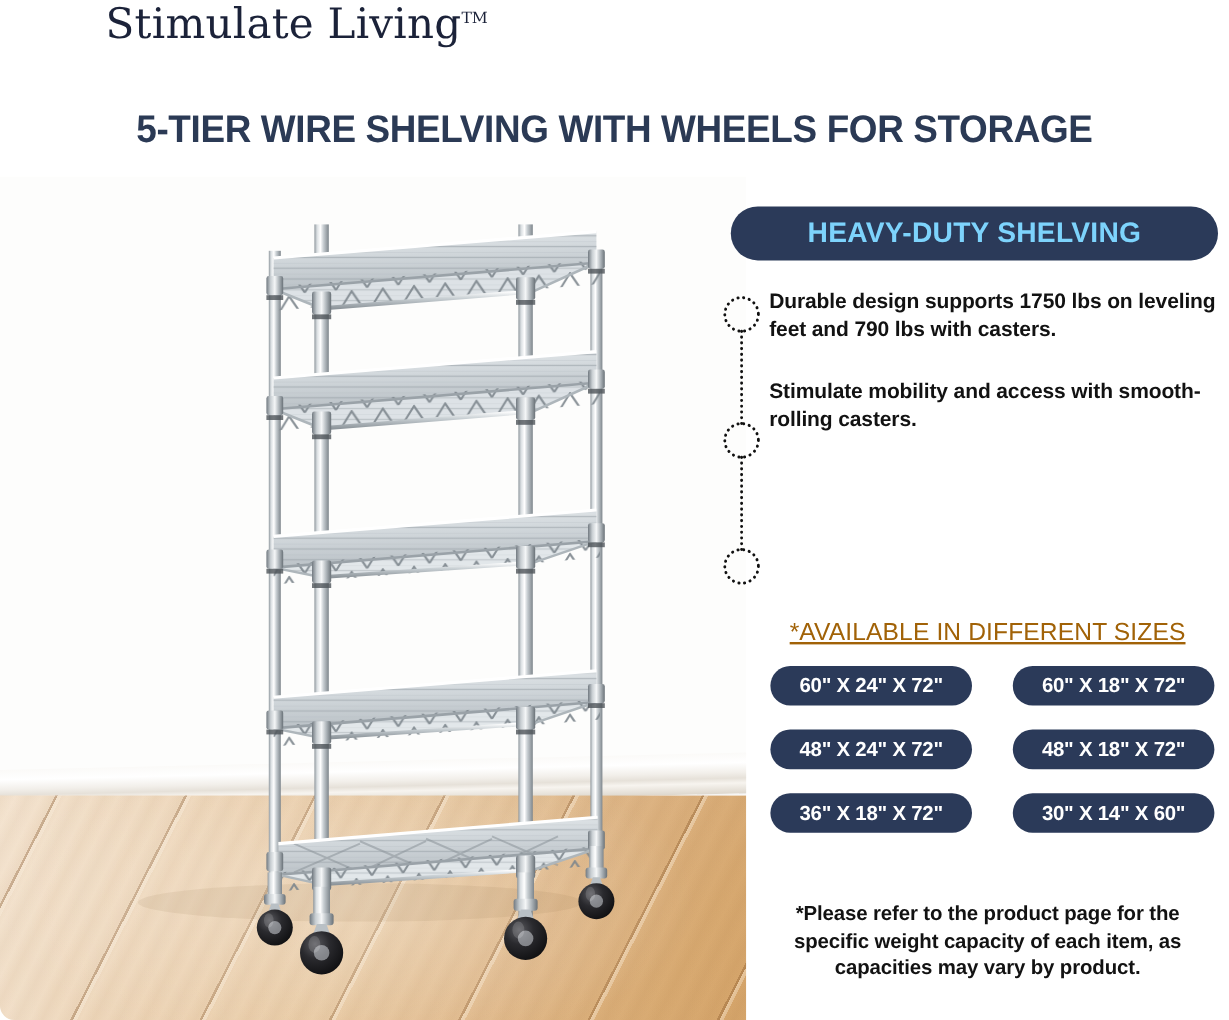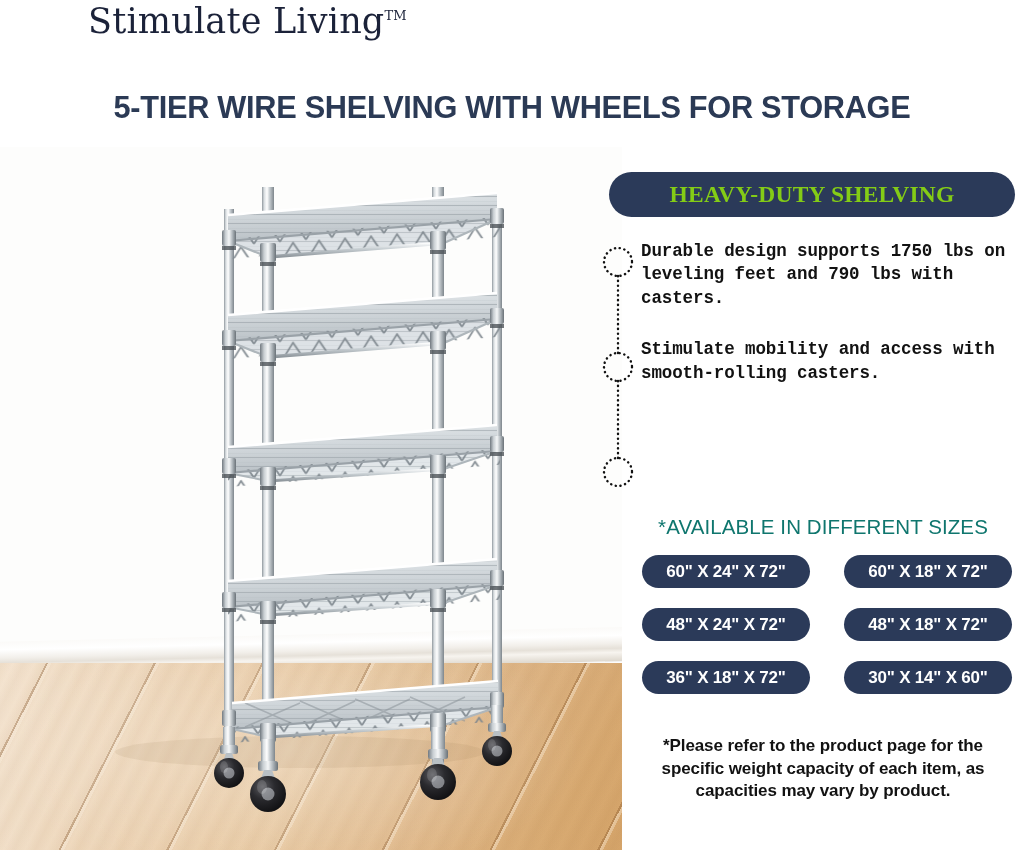--- a/index.html
+++ b/index.html
@@ -10,20 +10,21 @@
     width: 1024px; height: 850px;
     font-family: "Liberation Sans", sans-serif;
     overflow: hidden;
     position: relative;
   }
   .page {
     position: relative;
     width: 1024px; height: 850px;
     background: #ffffff;
     overflow: hidden;
+    border-radius: 12px;
   }
 
   
   .brand-logo {
     position: absolute;
     left: 88px; top: 1px;
     font-family: "DejaVu Serif", "Liberation Serif", serif;
     font-size: 35px;
     font-weight: 400;
     color: #1b2239;
@@ -138,62 +139,62 @@
     left: 622px; top: 147px;
     width: 402px; height: 703px;
     background: #ffffff;
   }
   .badge-heading {
     position: absolute;
     left: -13px; top: 25px;
     width: 406px; height: 45px;
     background: #2b3a59;
     border-radius: 23px;
-    color: #84cc16;
+    color: #7dd3fc;
     font-size: 23.5px;
     font-weight: bold;
     letter-spacing: 0.2px;
-    display: flex; align-items: center; justify-content: center; font-family: Liberation Serif, serif;
+    display: flex; align-items: center; justify-content: center;
   }
 
   
   .bullet-rail {
     position: absolute;
     left: -27px; top: 95px;
     width: 46px; height: 252px;
   }
 
   .features {
     position: absolute;
     left: 19px; top: 93px;
     width: 383px;
-    font-family: Liberation Mono, monospace;
   }
   .feature-row {
     position: relative;
     margin-bottom: 28px;
   }
   .feature-text {
     font-size: 17.5px;
     font-weight: bold;
     color: #121212;
     line-height: 1.34;
     letter-spacing: -0.1px;
   }
 
   .sizes-heading {
     position: absolute;
     left: 0; top: 368px;
     width: 402px;
     text-align: center;
     font-size: 20.5px;
     font-weight: 400;
-    color: #0f766e;
+    color: #a16207;
     letter-spacing: 0.1px;
     white-space: nowrap;
+    text-decoration: underline;
   }
 
   .size-grid {
     position: absolute;
     left: 20px; top: 408px;
     width: 370px;
     display: grid;
     grid-template-columns: 168px 168px;
     column-gap: 34px;
     row-gap: 20px;
@@ -205,21 +206,21 @@
     color: #ffffff;
     font-size: 17px;
     font-weight: bold;
     letter-spacing: -0.2px;
     display: flex; align-items: center; justify-content: center;
     white-space: nowrap;
   }
 
   .disclaimer {
     position: absolute;
-    left: 8px; top: 588px;
+    left: 8px; top: 604px;
     width: 386px;
     text-align: center;
     font-size: 17px;
     font-weight: bold;
     color: #121212;
     line-height: 1.33;
     letter-spacing: -0.1px;
   }
 </style>
 </head>

